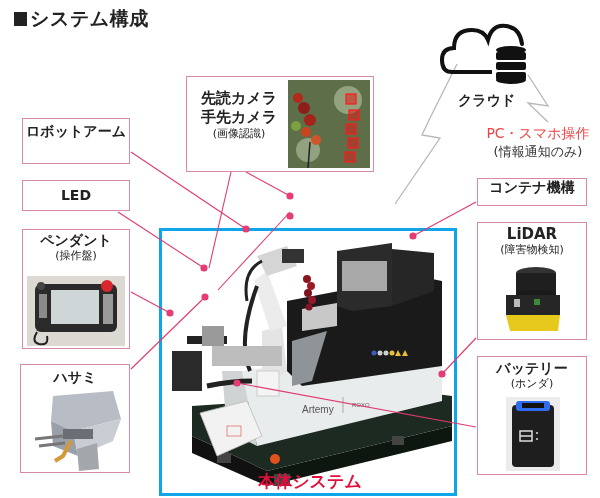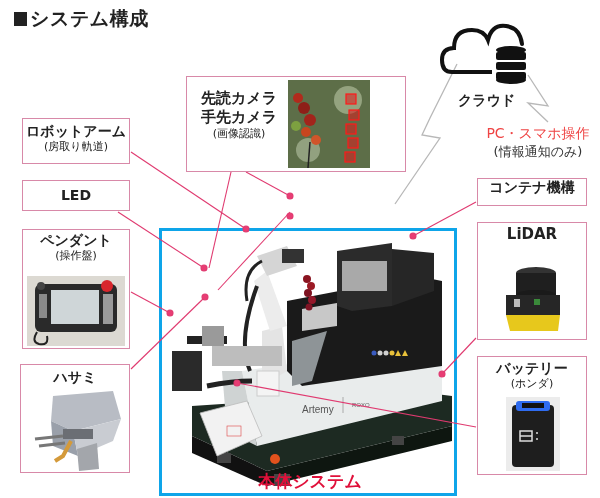--- a/index.html
+++ b/index.html
@@ -136,21 +136,20 @@
   <g stroke="#b8b8b8" stroke-width="1.3" fill="none">
 
     <polyline points="457,64 430,118 422,135 440,138 395,204"></polyline>
 
     <polyline points="528,75 548,106 528,103 548,122"></polyline>
   </g>
 </svg>
 
 <div class="box" style="left:22px; top:118px; width:108px; height:46px; padding-top:4px;">
   <div class="lbl">ロボットアーム</div>
-  <div class="sub">(房取り軌道)</div>
 </div>
 
 <div class="box" style="left:22px; top:180px; width:108px; height:31px; padding-top:6px;">
   <div class="lbl">LED</div>
 </div>
 
 <div class="box" style="left:22px; top:229px; width:108px; height:120px; padding-top:2px;">
   <div class="lbl">ペンダント</div>
   <div class="sub">(操作盤)</div>
   <div class="photo" style="left:4px; top:46px; width:98px; height:70px; background:#dcd9d2;">
@@ -175,21 +174,21 @@
       <polygon points="40,40 88,28 80,50 45,65" fill="#c9ccd2"></polygon>
       <rect x="30" y="38" width="30" height="10" fill="#6b6e74"></rect>
       <line x1="2" y1="48" x2="30" y2="45" stroke="#777" stroke-width="3"></line>
       <line x1="6" y1="55" x2="32" y2="52" stroke="#777" stroke-width="3"></line>
       <path d="M38,50 L30,65 L22,70" stroke="#d49a3a" stroke-width="4" fill="none"></path>
       <polygon points="44,58 64,52 66,78 46,80" fill="#a3a6ab"></polygon>
     </svg>
   </div>
 </div>
 
-<div class="box" style="left:186px; top:76px; width:220px; height:96px;">
+<div class="box" style="left:186px; top:76px; width:188px; height:96px;">
   <div style="position:absolute; left:6px; top:12px; width:92px; text-align:center;">
     <div class="lbl" style="font-size:15px; line-height:19px;">先読カメラ</div>
     <div class="lbl" style="font-size:15px; line-height:19px;">手先カメラ</div>
     <div class="sub">(画像認識)</div>
   </div>
   <div class="photo" style="left:101px; top:3px; width:82px; height:88px; background:#4a5a3a;">
     <svg width="82" height="88" viewBox="0 0 82 88">
       <rect width="82" height="88" fill="#5d6e48"></rect>
       <circle cx="60" cy="20" r="14" fill="#b9c7a5" opacity="0.6"></circle>
       <circle cx="20" cy="70" r="12" fill="#c7d3b5" opacity="0.5"></circle>
@@ -230,20 +229,21 @@
   <div style="font-size:14px; color:#ef4444;">PC・スマホ操作</div>
   <div style="font-size:13px; color:#333;">(情報通知のみ)</div>
 </div>
 
 <div class="box" style="left:477px; top:178px; width:110px; height:28px; ">
   <div class="lbl">コンテナ機構</div>
 </div>
 
 <div class="box" style="left:477px; top:222px; width:110px; height:118px; padding-top:3px;">
   <div class="lbl" style="font-size:15px;">LiDAR</div>
+  <div class="sub">(障害物検知)</div>
   <div class="photo" style="left:22px; top:42px; width:66px; height:70px;">
     <svg width="66" height="70" viewBox="0 0 66 70">
       <ellipse cx="36" cy="8" rx="20" ry="6" fill="#333"></ellipse>
       <rect x="16" y="8" width="40" height="22" fill="#1f1f1f"></rect>
       <ellipse cx="36" cy="30" rx="20" ry="5" fill="#1a1a1a"></ellipse>
       <rect x="6" y="30" width="54" height="20" fill="#262626"></rect>
       <rect x="14" y="34" width="6" height="8" fill="#bbb"></rect>
       <rect x="34" y="34" width="6" height="6" fill="#3a8a3a"></rect>
       <polygon points="6,50 60,50 58,66 10,66" fill="#e7c81c"></polygon>
     </svg>

